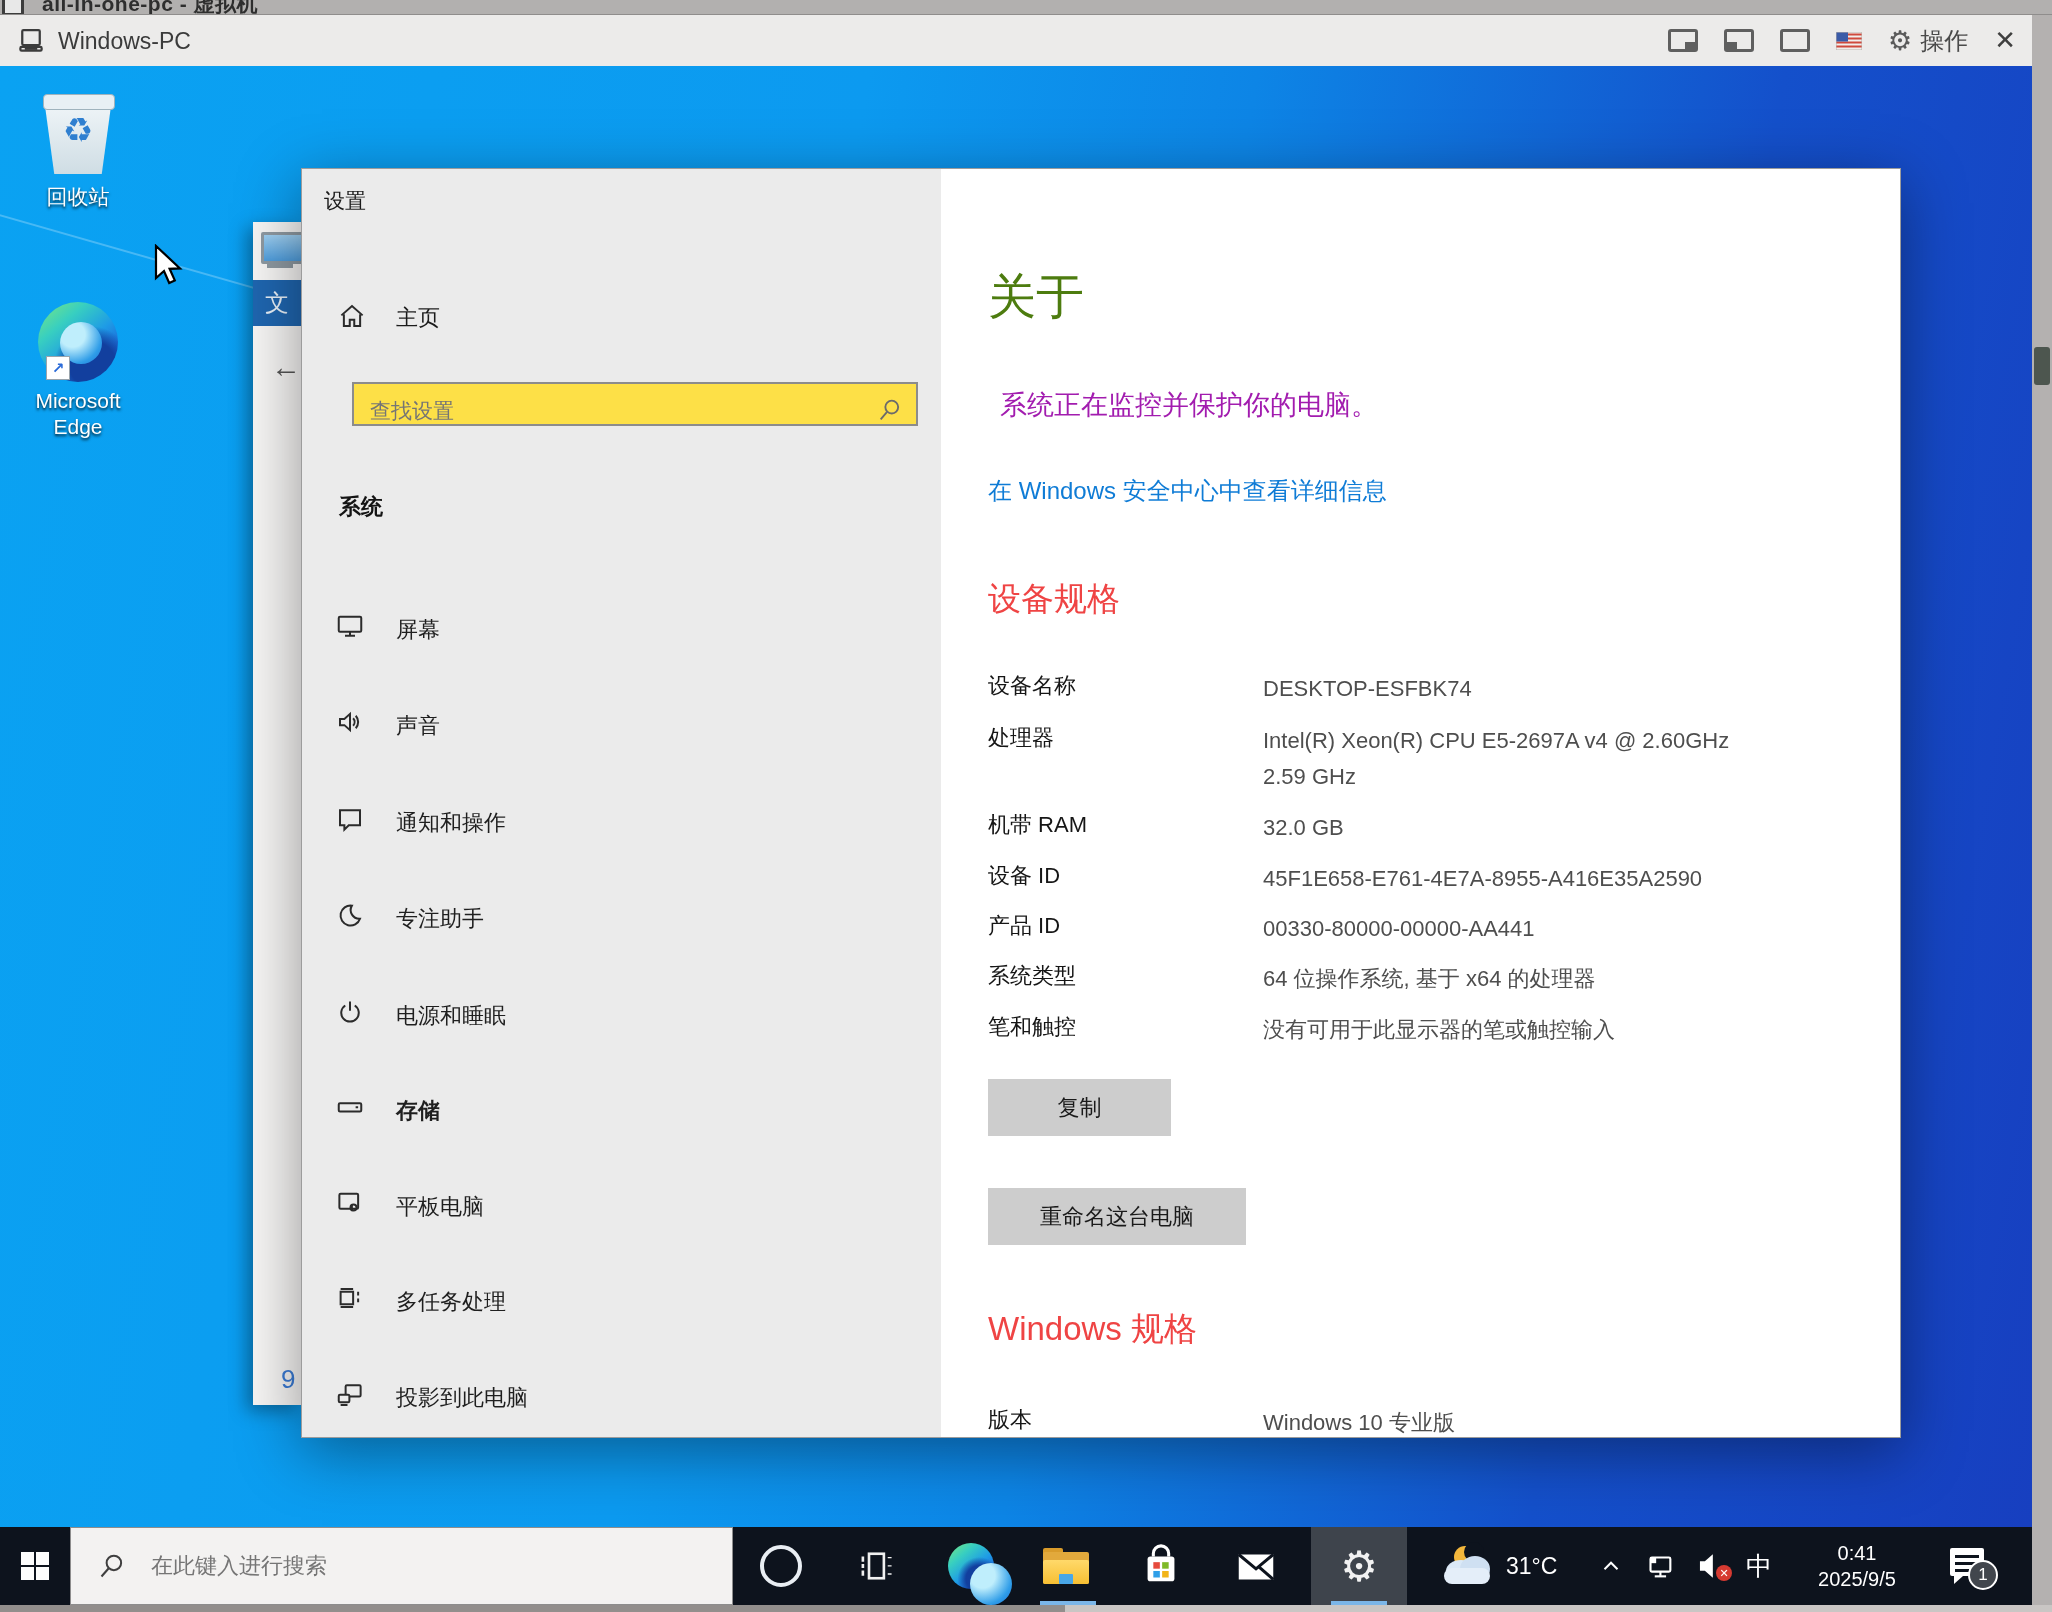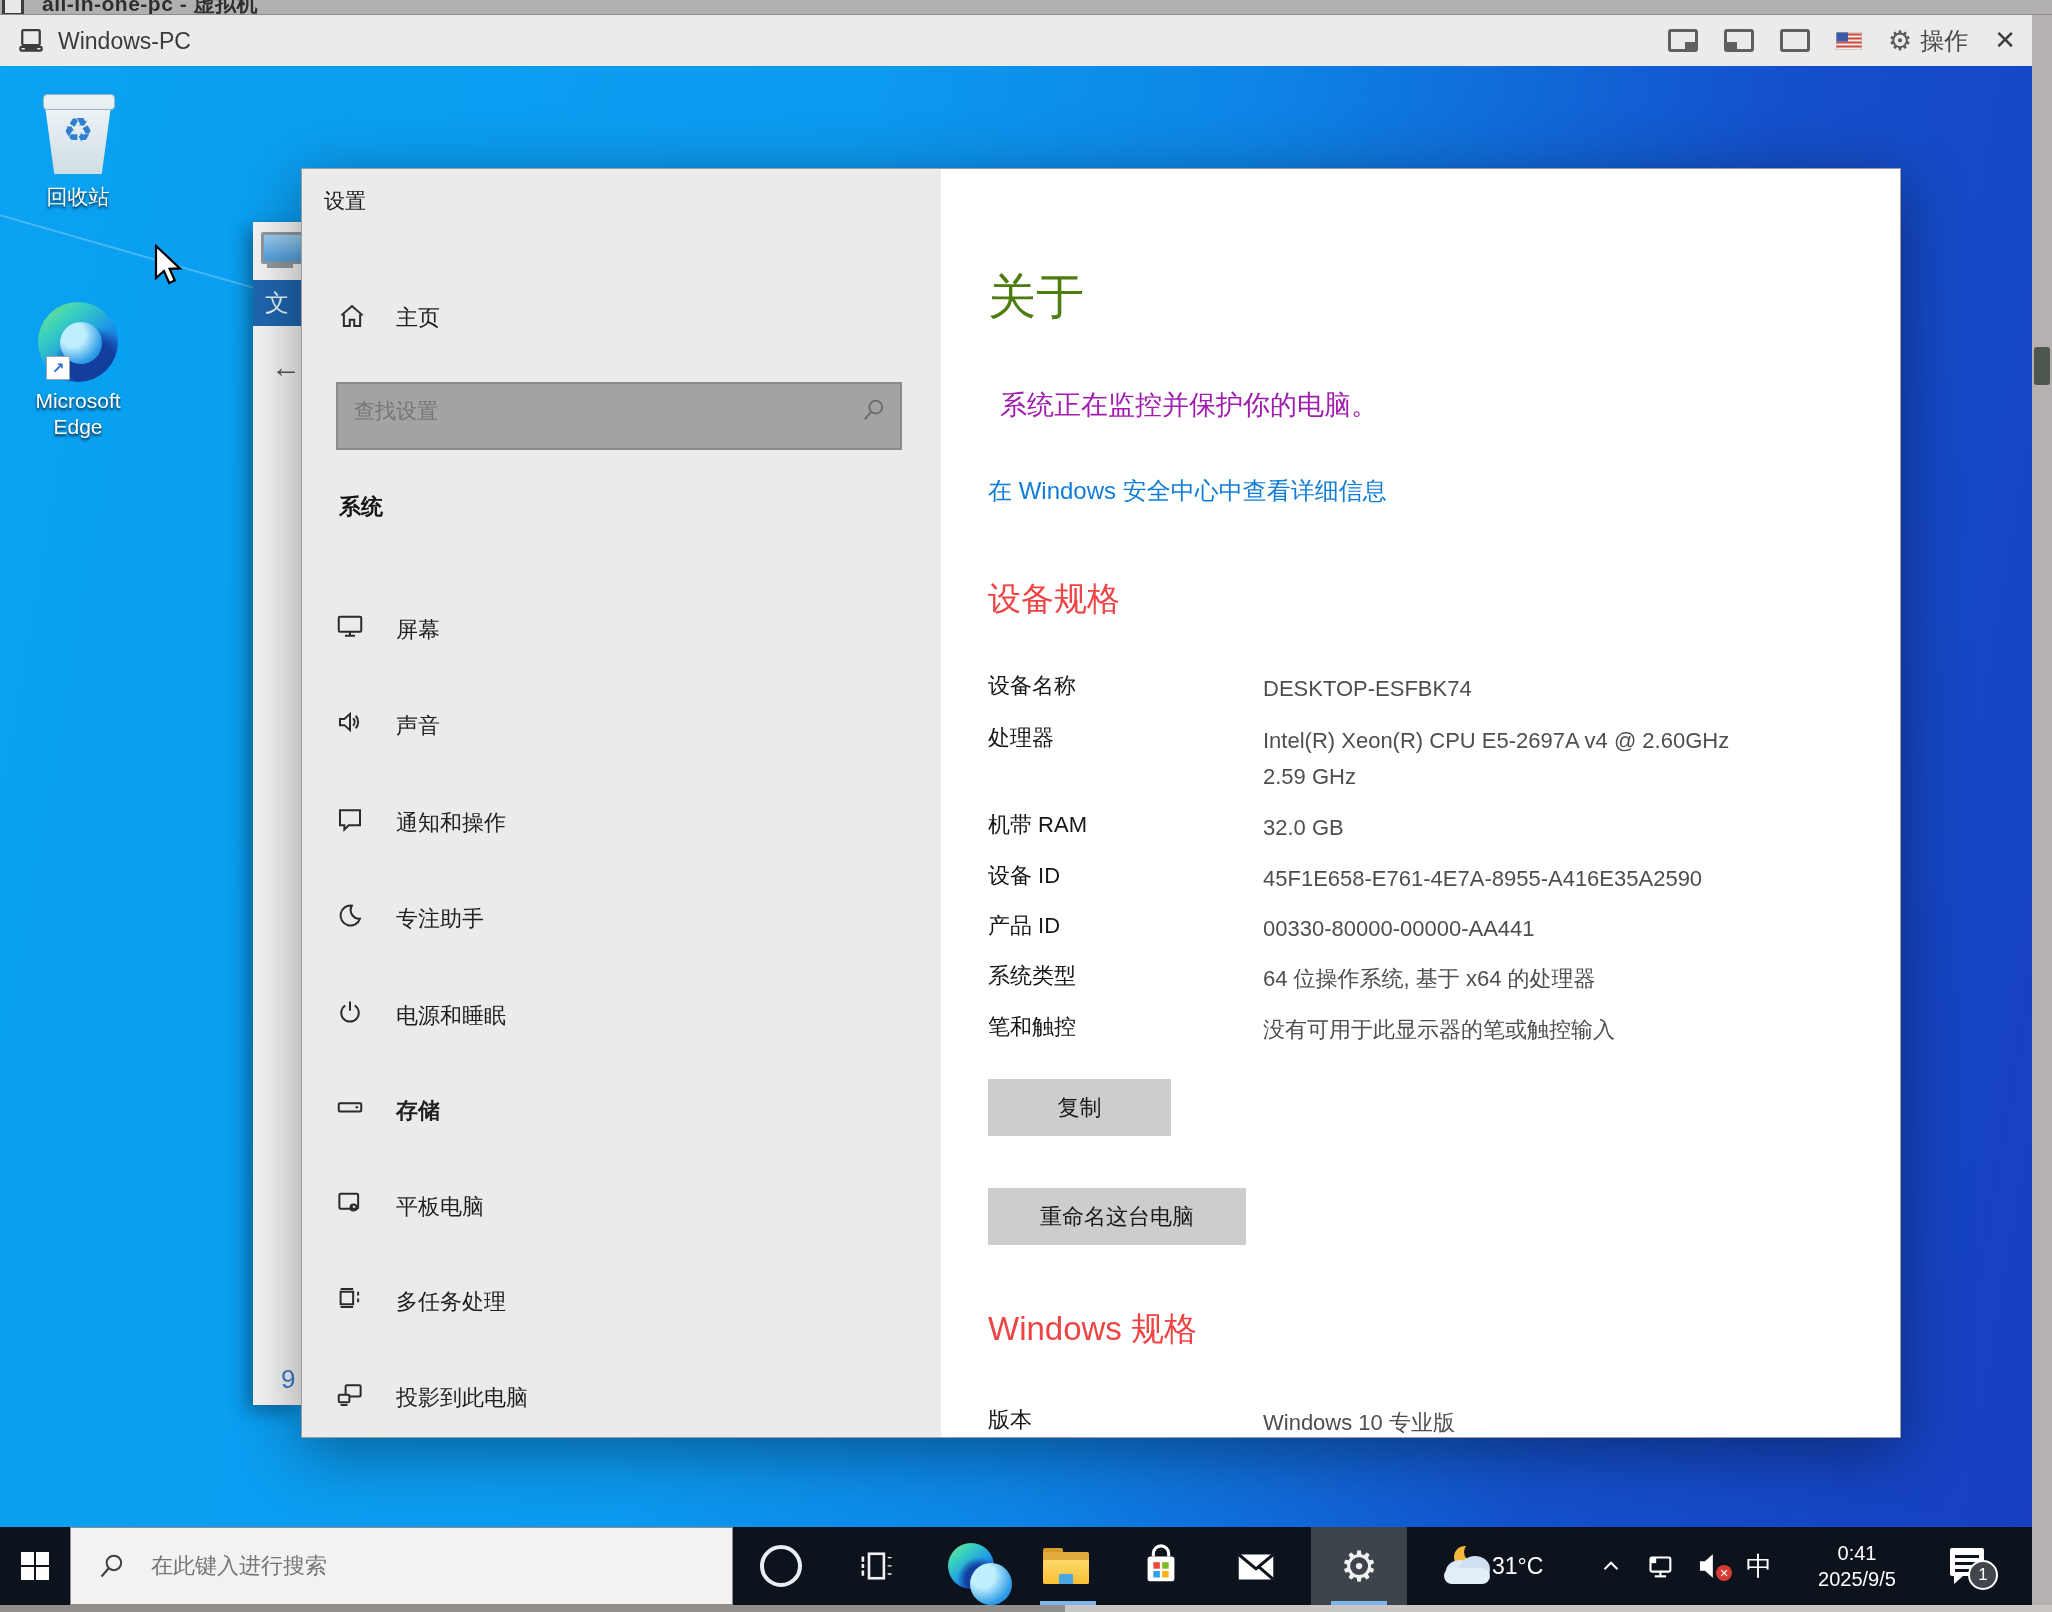--- a/index.html
+++ b/index.html
@@ -57,21 +57,21 @@
   .bg-win .back{position:absolute;left:18px;top:128px;font-size:30px;color:#555;}
   .bg-win .digit{position:absolute;left:28px;top:1142px;font-size:26px;color:#3a7bd5;}
 
   
   .swin{left:301px;top:168px;width:1598px;height:1268px;background:#fff;box-shadow:0 14px 60px rgba(0,0,0,.4);overflow:hidden;border:1px solid #9c9c9c;}
   .sidebar{position:absolute;left:0;top:0;width:639px;height:100%;background:#ebebeb;}
   .s-title{position:absolute;left:22px;top:18px;font-size:21px;color:#1b1b1b;}
   .home-row{position:absolute;left:0;top:124px;width:639px;height:52px;}
   .home-row .hico{position:absolute;left:35px;top:8px;}
   .home-row .hlbl{position:absolute;left:94px;top:10px;font-size:22px;color:#1b1b1b;}
-  .srch{position:absolute;left:34px;top:213px;width:566px;height:68px;background:#a3a3a3;border:2px solid #8c8c8c;box-sizing:border-box;}
+  .srch{position:absolute;left:50px;top:213px;width:566px;height:44px;background:#fde047;border:2px solid #8c8c8c;box-sizing:border-box;}
   .srch input{position:absolute;left:14px;top:0;width:480px;height:52px;border:0;outline:0;font-size:21px;color:#4a4a4a;background:transparent;font-family:inherit;}
   .srch .mag{position:absolute;right:12px;top:12px;}
   .sec-hdr{position:absolute;left:37px;top:323px;font-size:22px;font-weight:bold;color:#141414;}
   .nav-item{position:absolute;left:0;width:639px;height:48px;}
   .nav-item .ni{position:absolute;left:33px;top:6px;}
   .nav-item .nl{position:absolute;left:94px;top:10px;font-size:22px;color:#1f1f1f;}
 
   .win-controls{position:absolute;top:0;right:0;width:300px;height:56px;}
   .wc{position:absolute;top:18px;}
   .wc-min{right:204px;width:17px;height:2px;background:#3a3a3a;top:32px;}
@@ -448,21 +448,21 @@
       </svg>
     </div>
 
     <div class="tbtn active" style="left:1311px;">
       <span class="gearw">⚙</span>
     </div>
 
     <span class="underline" style="left:1040px;width:56px;"></span>
     <span class="underline" style="left:1331px;width:56px;"></span>
 
-    <div class="tray" style="left:1444px;">
+    <div class="tray" style="left:1444px;gap:14px;">
       <div class="weather">
         <div class="moon"></div>
           <div class="moonmask"></div>
           <div class="cl1"></div>
           <div class="cl2"></div>
           <div class="cl3"></div>
       </div>
       <span class="temp">31°C</span>
     </div>
 

